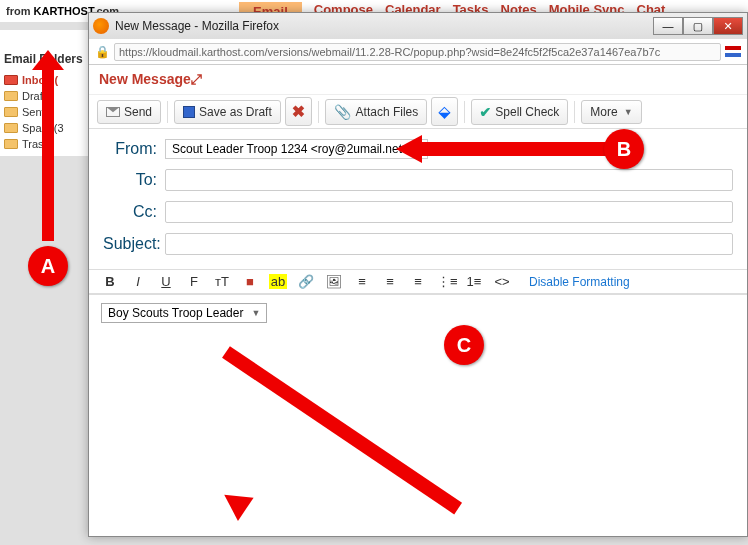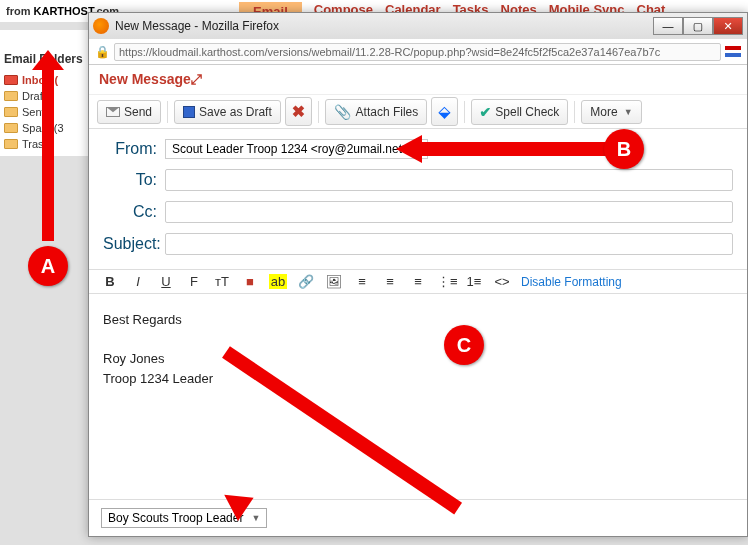--- a/index.html
+++ b/index.html
@@ -293,21 +293,21 @@
     padding: 4px 12px;
     border-top: 1px solid #ddd;
     border-bottom: 1px solid #ddd;
   }
   .fmt-i { width: 18px; text-align:center; font-size: 13px; color:#333; cursor:pointer; }
   .fmt-b { font-weight:bold; }
   .fmt-it{ font-style:italic; }
   .fmt-u { text-decoration: underline; }
   .fmt-red { color:#c0392b; }
   .fmt-yel { background:#ff0; }
-  .disable-fmt { color:#1976d2; font-size:12px; cursor:pointer; }
+  .disable-fmt { color:#1976d2; font-size:12px; cursor:pointer; margin-left:8px; }
 
   .editor-body {
     padding: 16px 14px;
     font-size: 13px;
     color: #222;
     line-height: 1.5;
     flex: 1;
   }
 
   .sig-area {
@@ -499,26 +499,20 @@
     <span class="fmt-i">🖼</span>
     <span class="fmt-i">≡</span>
     <span class="fmt-i">≡</span>
     <span class="fmt-i">≡</span>
     <span class="fmt-i">⋮≡</span>
     <span class="fmt-i">1≡</span>
     <span class="fmt-i">&lt;&gt;</span>
     <span class="disable-fmt">Disable Formatting</span>
   </div>
 
-  <div class="editor-body">
-    <div>Best Regards</div>
-    <br>
-    <div>Roy Jones</div>
-    <div>Troop 1234 Leader</div>
-  </div>
 
   <div class="sig-area">
     <div class="sig-select">
       <span>Boy Scouts Troop Leader</span>
       <span class="chev">▼</span>
     </div>
   </div>
 </div>
 
 <div class="arrow-b">

